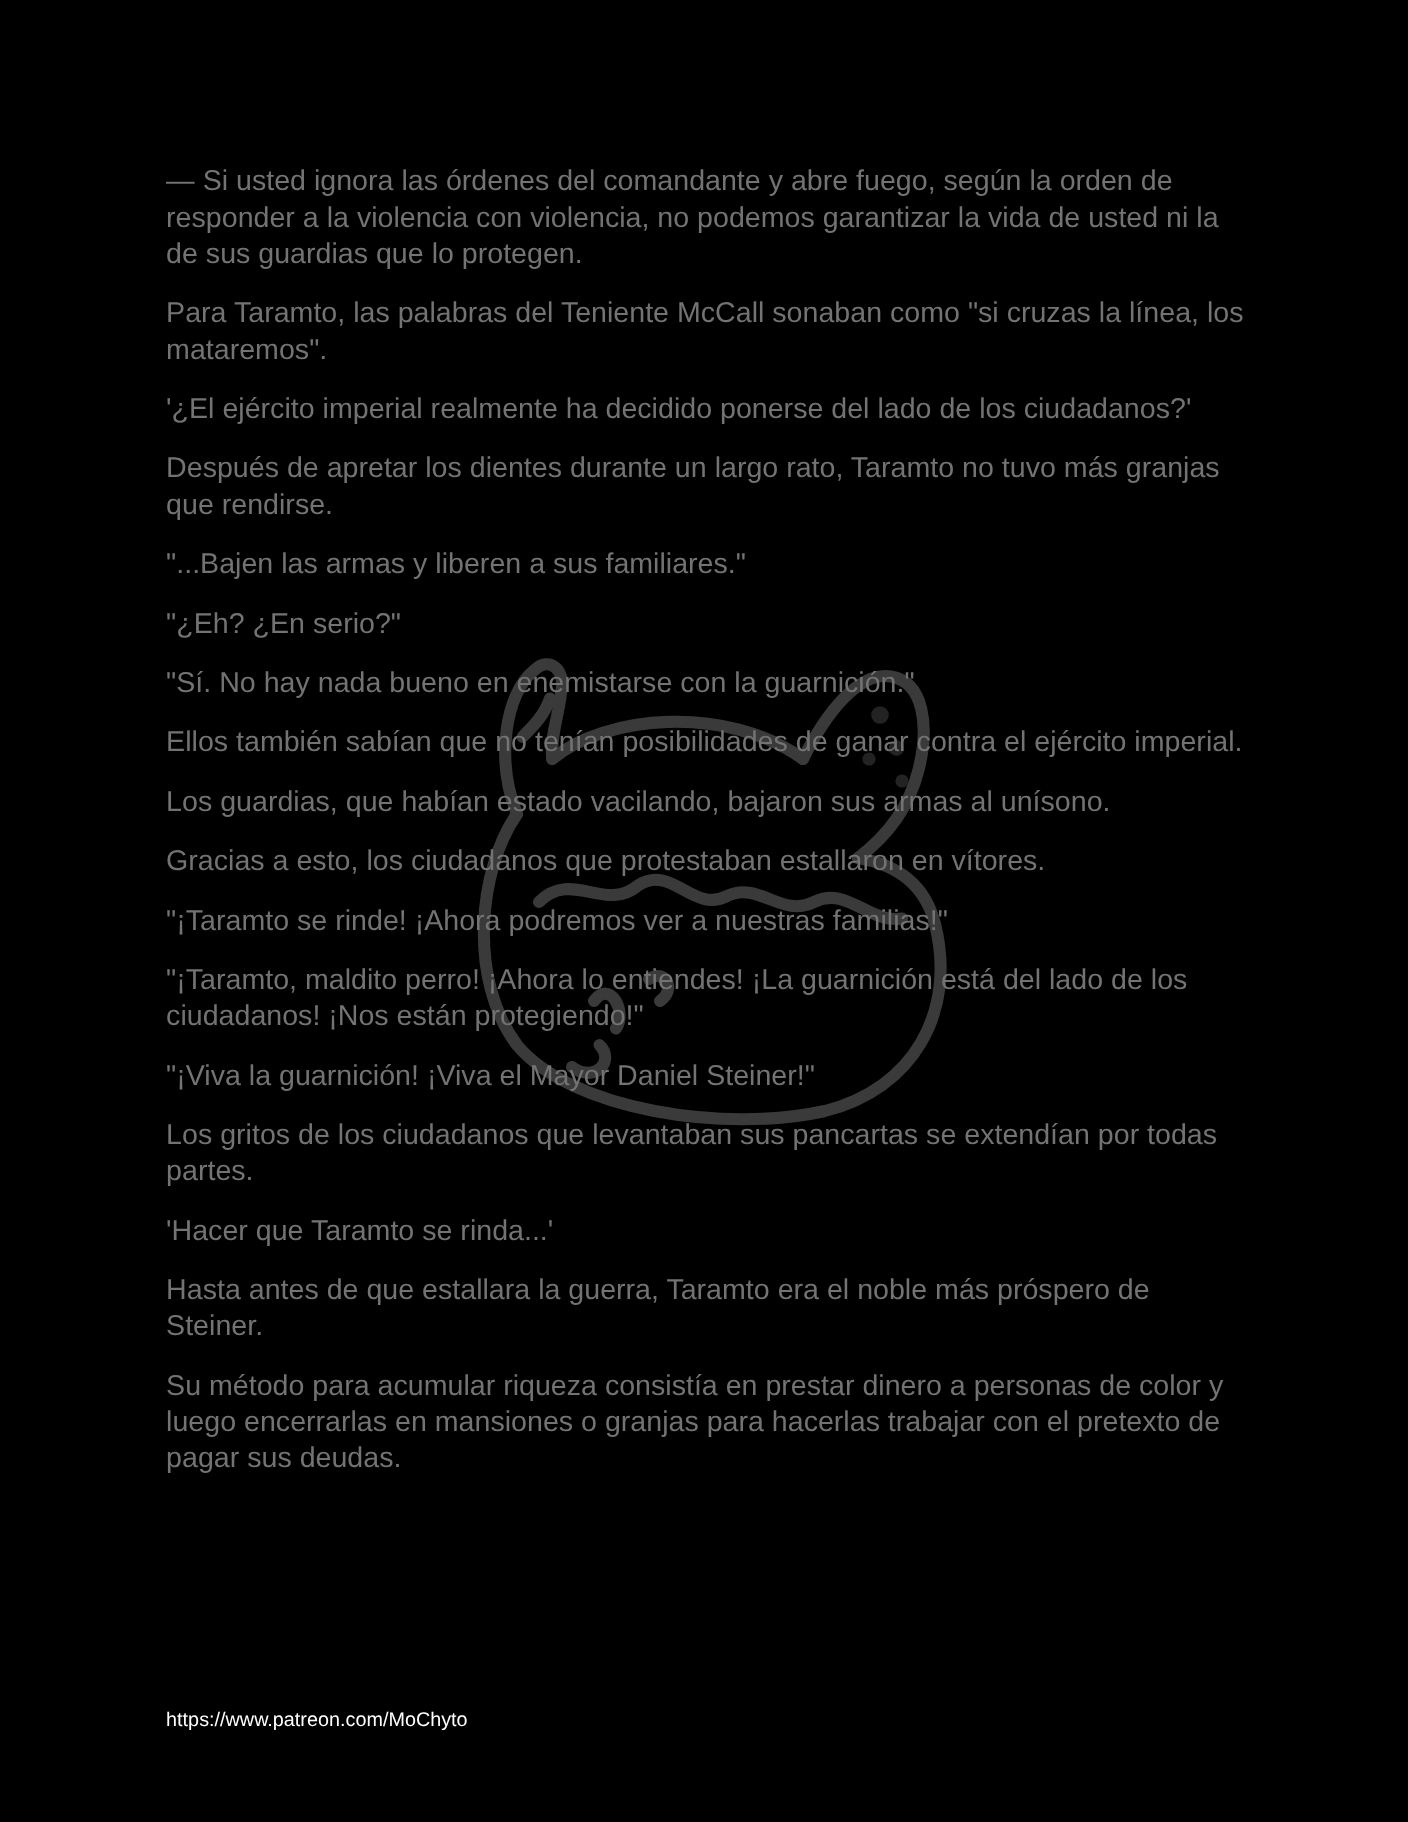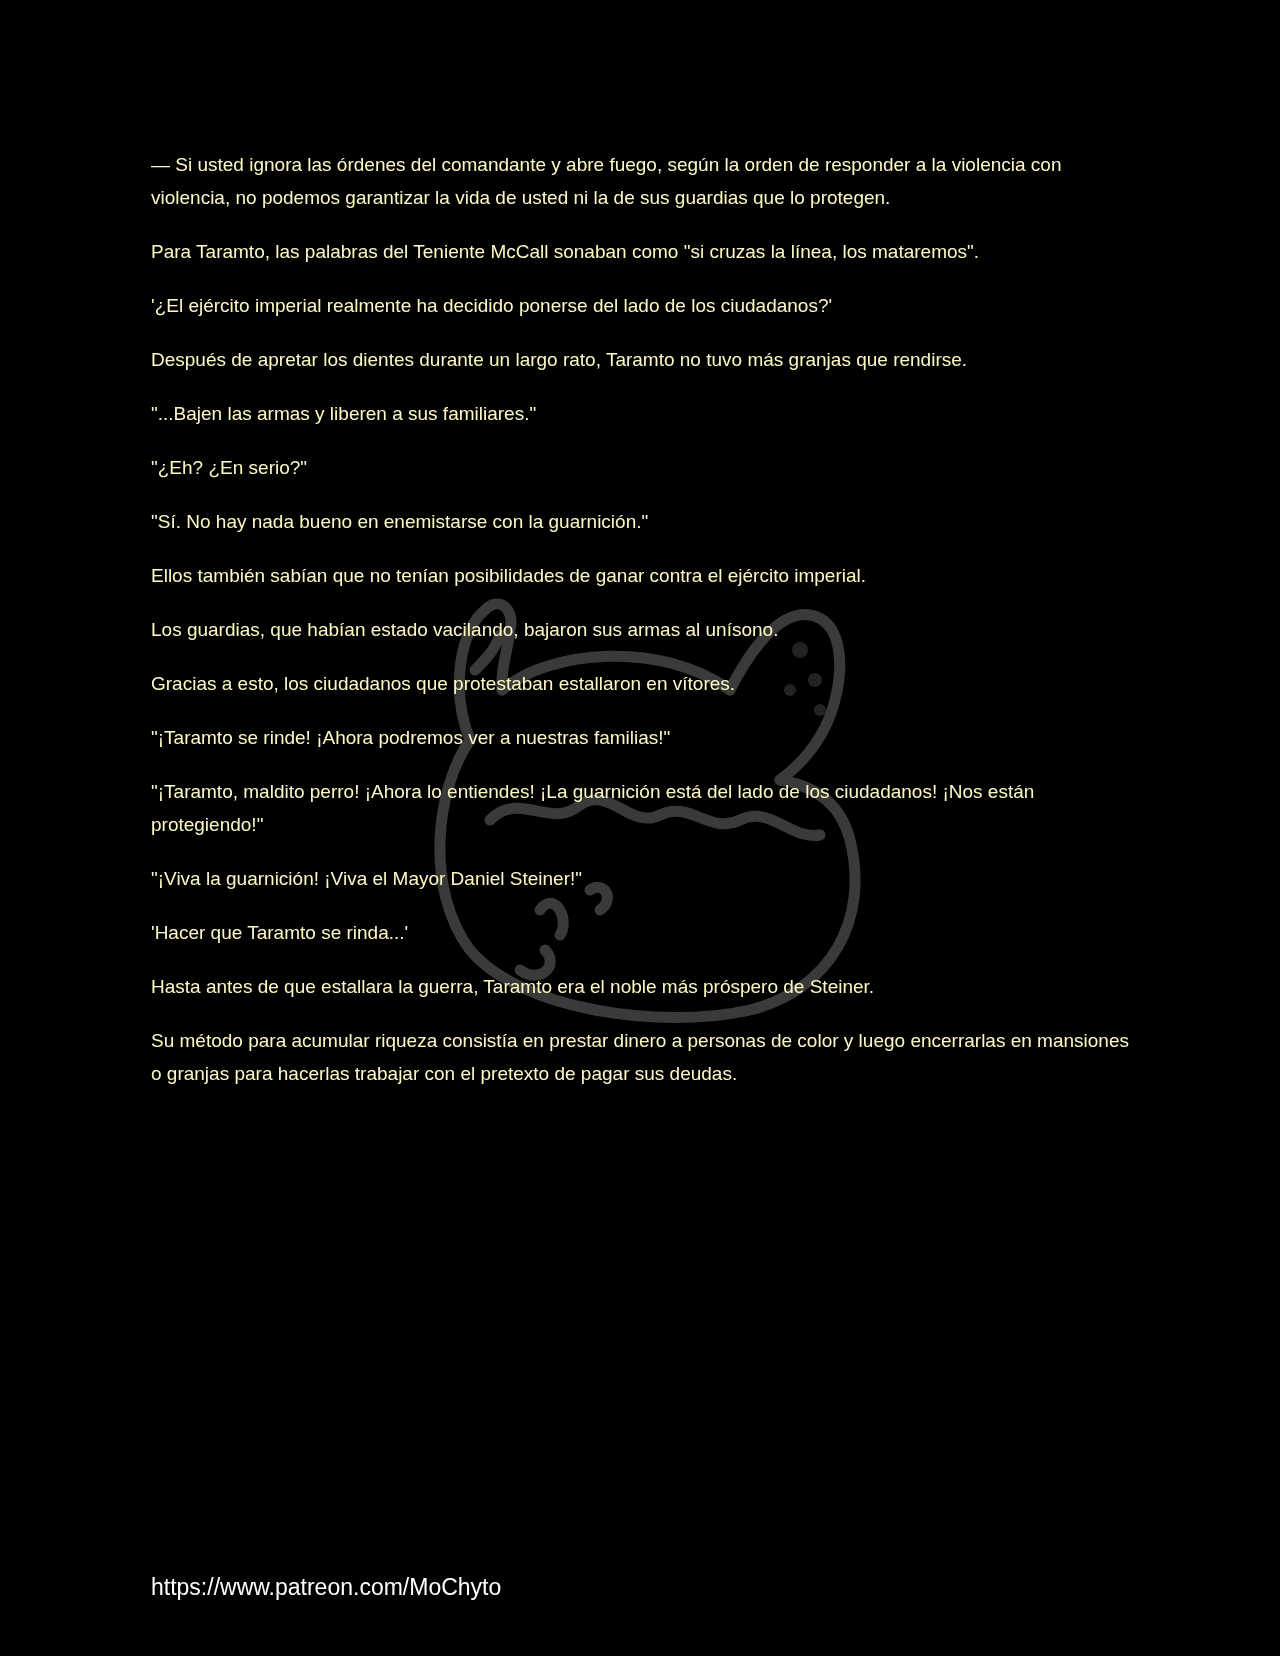--- a/index.html
+++ b/index.html
@@ -20,33 +20,32 @@
       z-index: 0;
     }
     .content {
       position: absolute;
       left: 151px; top: 148px;
       width: 980px;
       z-index: 1;
     }
     .content p {
       margin: 0 0 21px 0;
-      font-size: 19px;
+      font-size: 26px;
       line-height: 33px;
-      color: #fef9c3;
+      color: #737373;
     }
     .footer-link {
       position: absolute;
       left: 151px; top: 1548px;
-      font-size: 23px;
+      font-size: 18px;
       line-height: 30px;
       color: #ffffff;
       text-decoration: none;
       z-index: 1;
-      margin-top: 24px;
     }
   </style>
 </head>
 <body>
 
 <svg class="watermark" viewBox="0 0 480 470" xmlns="http://www.w3.org/2000/svg">
   <g fill="none" stroke="#8a8a8a" stroke-width="11" stroke-linecap="round" stroke-linejoin="round">
 
     <path d="M40 150 C 20 100, 30 40, 55 20 C 70 5, 85 20, 80 40 C 78 60, 70 80, 72 100"></path>
     <path d="M45 80 C 55 70, 65 60, 70 45"></path>
@@ -77,18 +76,19 @@
   <p>Después de apretar los dientes durante un largo rato, Taramto no tuvo más granjas que rendirse.</p>
   <p>"...Bajen las armas y liberen a sus familiares."</p>
   <p>"¿Eh? ¿En serio?"</p>
   <p>"Sí. No hay nada bueno en enemistarse con la guarnición."</p>
   <p>Ellos también sabían que no tenían posibilidades de ganar contra el ejército imperial.</p>
   <p>Los guardias, que habían estado vacilando, bajaron sus armas al unísono.</p>
   <p>Gracias a esto, los ciudadanos que protestaban estallaron en vítores.</p>
   <p>"¡Taramto se rinde! ¡Ahora podremos ver a nuestras familias!"</p>
   <p>"¡Taramto, maldito perro! ¡Ahora lo entiendes! ¡La guarnición está del lado de los ciudadanos! ¡Nos están protegiendo!"</p>
   <p>"¡Viva la guarnición! ¡Viva el Mayor Daniel Steiner!"</p>
+  <p>Los gritos de los ciudadanos que levantaban sus pancartas se extendían por todas partes.</p>
   <p>'Hacer que Taramto se rinda...'</p>
   <p>Hasta antes de que estallara la guerra, Taramto era el noble más próspero de Steiner.</p>
   <p>Su método para acumular riqueza consistía en prestar dinero a personas de color y luego encerrarlas en mansiones o granjas para hacerlas trabajar con el pretexto de pagar sus deudas.</p>
 </div>
 
 <a class="footer-link">https://www.patreon.com/MoChyto</a>
 
 </body></html>

